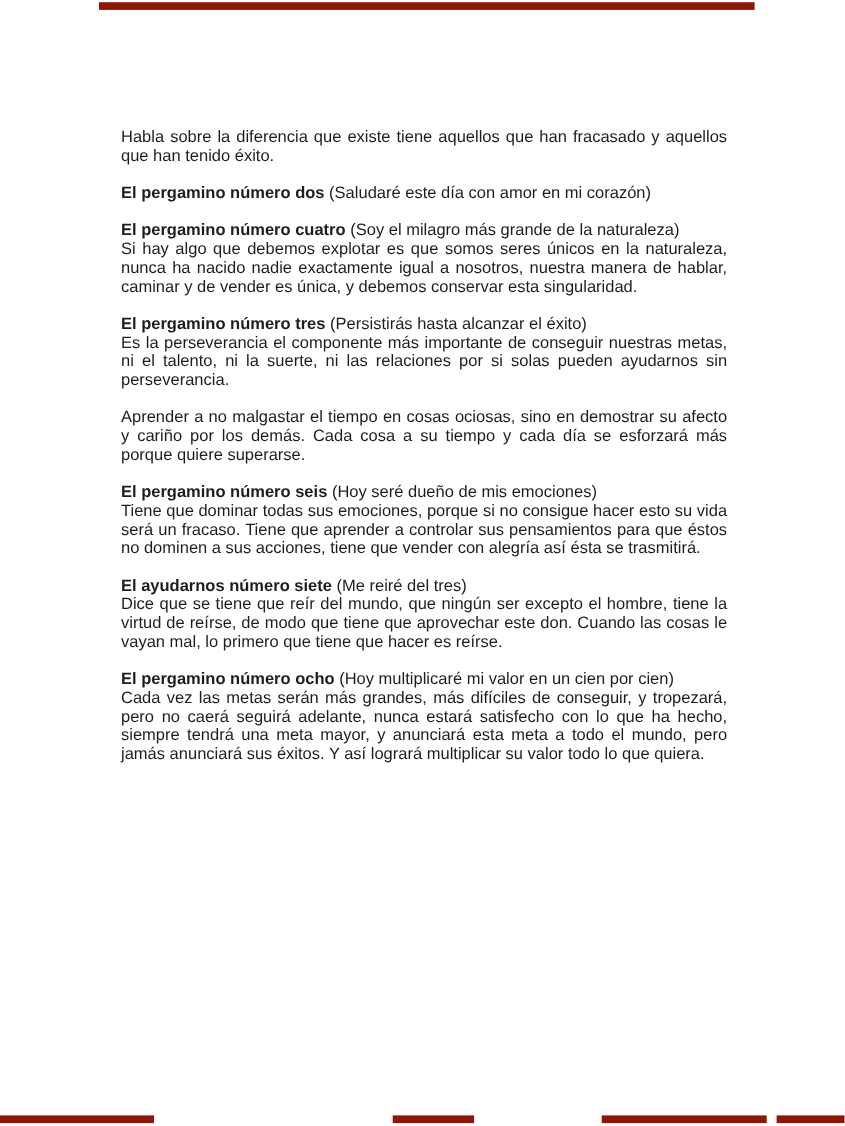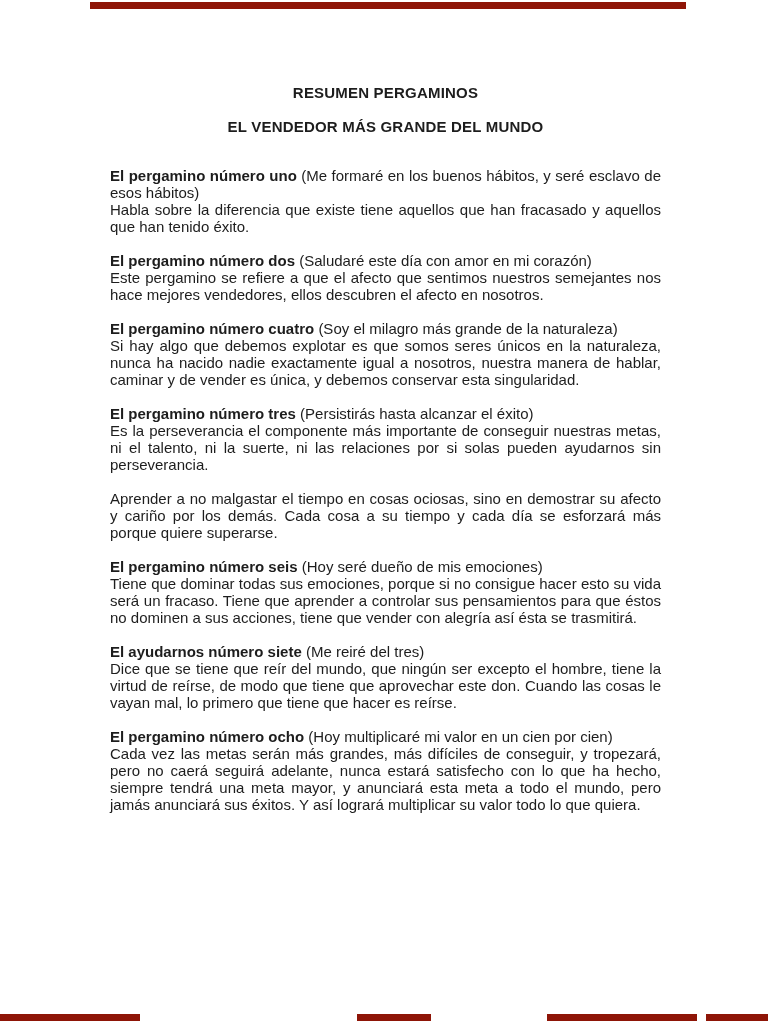--- a/index.html
+++ b/index.html
@@ -49,33 +49,29 @@
 </style>
 </head>
 <body>
 
 <div class="page">
 
   <div class="scan-mark mark-top"></div>
 
   <div class="content">
 
-    <div class="doc-title">RESUMEN PERGAMINOS</div>
-    <div class="doc-subtitle">EL VENDEDOR MÁS GRANDE DEL MUNDO</div>
 
     <div class="scrolls">
 
       <div class="scroll">
-        <div class="scroll-head"><span class="head-bold">El pergamino número uno</span> <span>(Me formaré en los buenos hábitos, y seré esclavo de esos hábitos)</span></div>
         <div class="scroll-body">Habla sobre la diferencia que existe tiene aquellos que han fracasado y aquellos que han tenido éxito.</div>
       </div>
 
       <div class="scroll">
         <div class="scroll-head"><span class="head-bold">El pergamino número dos</span> <span>(Saludaré este día con amor en mi corazón)</span></div>
-        <div class="scroll-body">Este pergamino se refiere a que el afecto que sentimos nuestros semejantes nos hace mejores vendedores, ellos descubren el afecto en nosotros.</div>
       </div>
 
       <div class="scroll">
         <div class="scroll-head"><span class="head-bold">El pergamino número cuatro</span> <span>(Soy el milagro más grande de la naturaleza)</span></div>
         <div class="scroll-body">Si hay algo que debemos explotar es que somos seres únicos en la naturaleza, nunca ha nacido nadie exactamente igual a nosotros, nuestra manera de hablar, caminar y de vender es única, y debemos conservar esta singularidad.</div>
       </div>
 
       <div class="scroll">
         <div class="scroll-head"><span class="head-bold">El pergamino número tres</span> <span>(Persistirás hasta alcanzar el éxito)</span></div>
         <div class="scroll-body">Es la perseverancia el componente más importante de conseguir nuestras metas, ni el talento, ni la suerte, ni las relaciones por si solas pueden ayudarnos sin perseverancia.</div>

